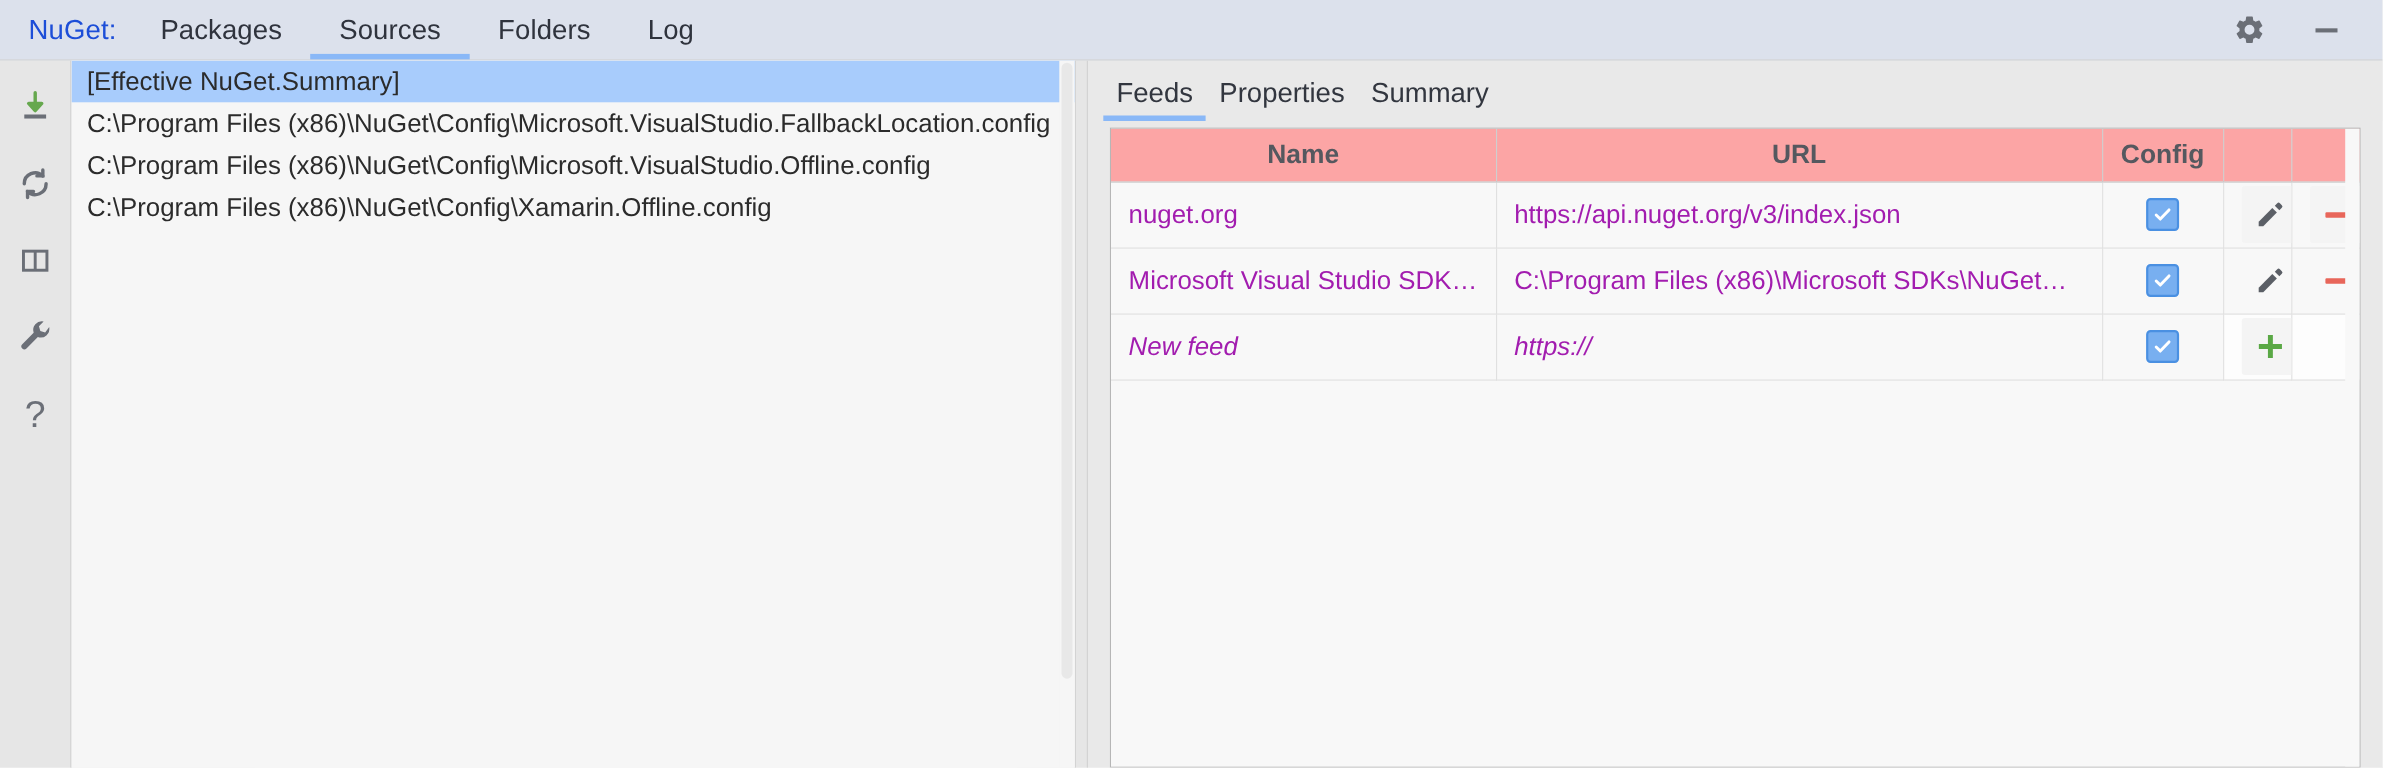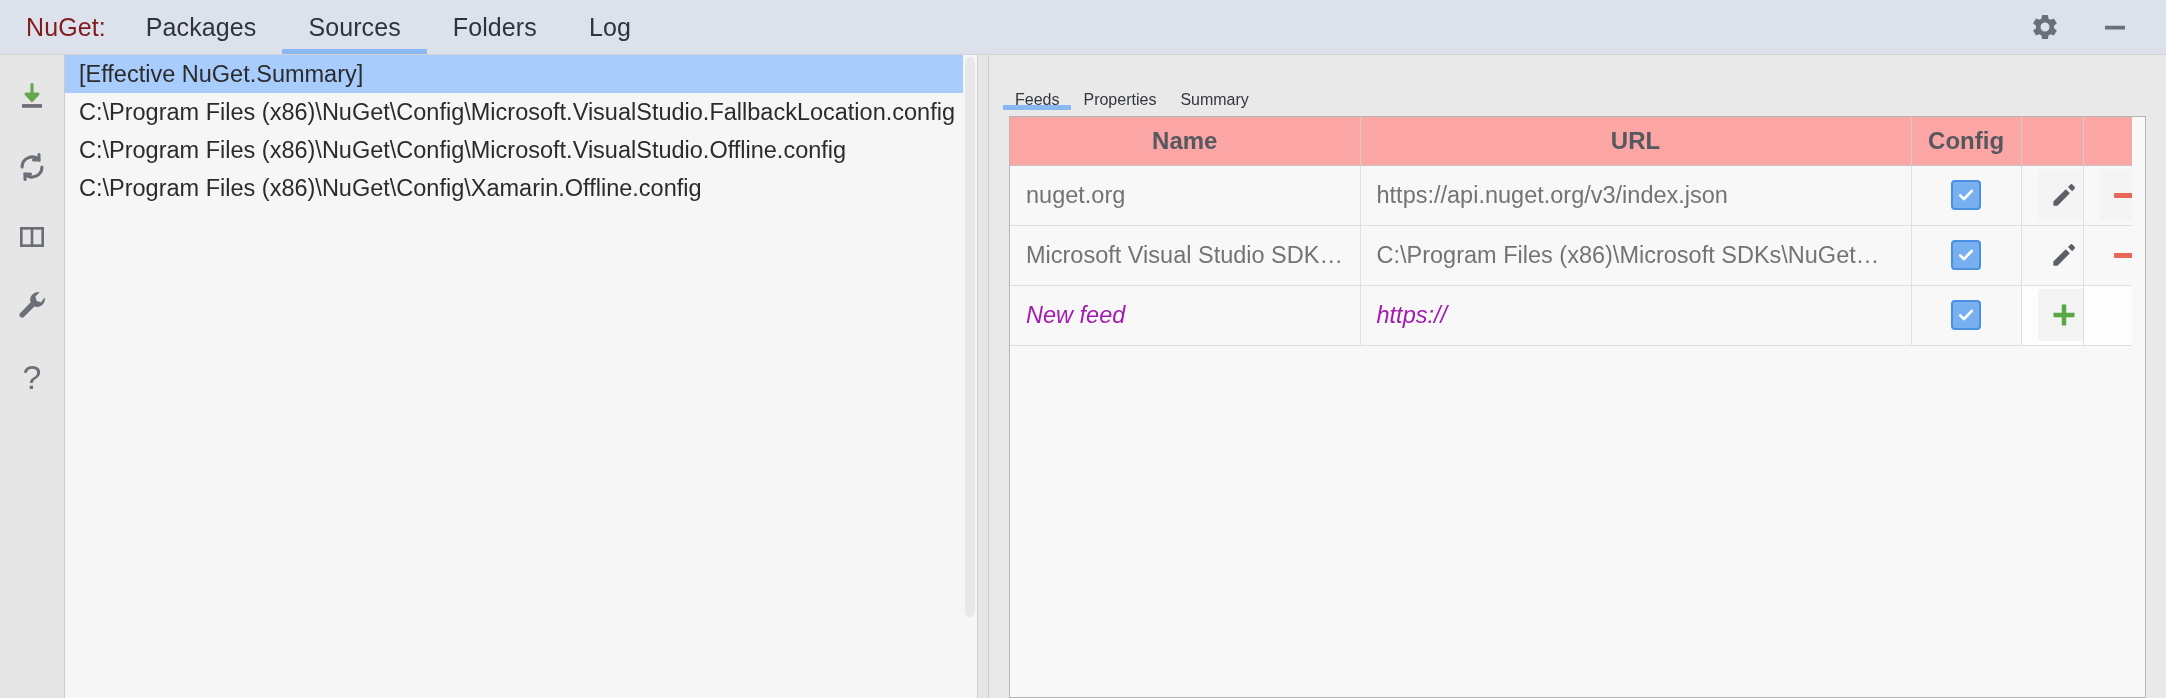--- a/index.html
+++ b/index.html
@@ -23,21 +23,21 @@
     display: flex;
     align-items: stretch;
     flex: 0 0 55px;
     position: relative;
     border-bottom: 1px solid #d3d3d3;
   }
   .tb-label {
     display: flex; align-items: center;
     padding: 0 14px 0 26px;
     font-size: 25px;
-    color: #7f1d1d;
+    color: #1d4ed8;
     letter-spacing: .1px;
   }
   .tb-tab {
     display: flex; align-items: center;
     padding: 0 26px;
     font-size: 25px;
     color: #2f333d;
     position: relative;
     cursor: default;
     letter-spacing: .1px;
@@ -139,22 +139,22 @@
   }
   .dtabs {
     height: 55px;
     flex: 0 0 55px;
     display: flex; align-items: flex-end;
     padding-left: 14px;
     background: #e9e9e9;
   }
   .dtab {
     position: relative;
-    padding: 0 12px 2px 12px;
-    font-size: 16px;
+    padding: 0 12px 12px 12px;
+    font-size: 25px;
     color: #32363f;
     cursor: default;
     line-height: 1;
   }
   .dtab.active::after {
     content: "";
     position: absolute;
     left: 0; right: 0; bottom: 0;
     height: 5px;
     background: #8ab8f7;
@@ -182,21 +182,21 @@
     font-weight: bold;
     font-size: 24px;
     color: #55585f;
   }
   table.feeds th:last-child { border-right: none; }
   table.feeds td {
     border-right: 1px solid #e0e0e0;
     border-bottom: 1px solid #e0e0e0;
     height: 60px;
     font-size: 23.5px;
-    color: #737373;
+    color: #a21caf;
     padding: 0 16px;
     white-space: nowrap;
     overflow: hidden;
     text-overflow: ellipsis;
     background: #f8f8f8;
   }
   table.feeds td:last-child { border-right: none; }
   td.c-check, td.c-act { text-align: center; padding: 0; }
   tr.newrow td { font-style: italic; color: #a21caf; }
   tr.newrow td.c-act { background: #fdfdfd; }

